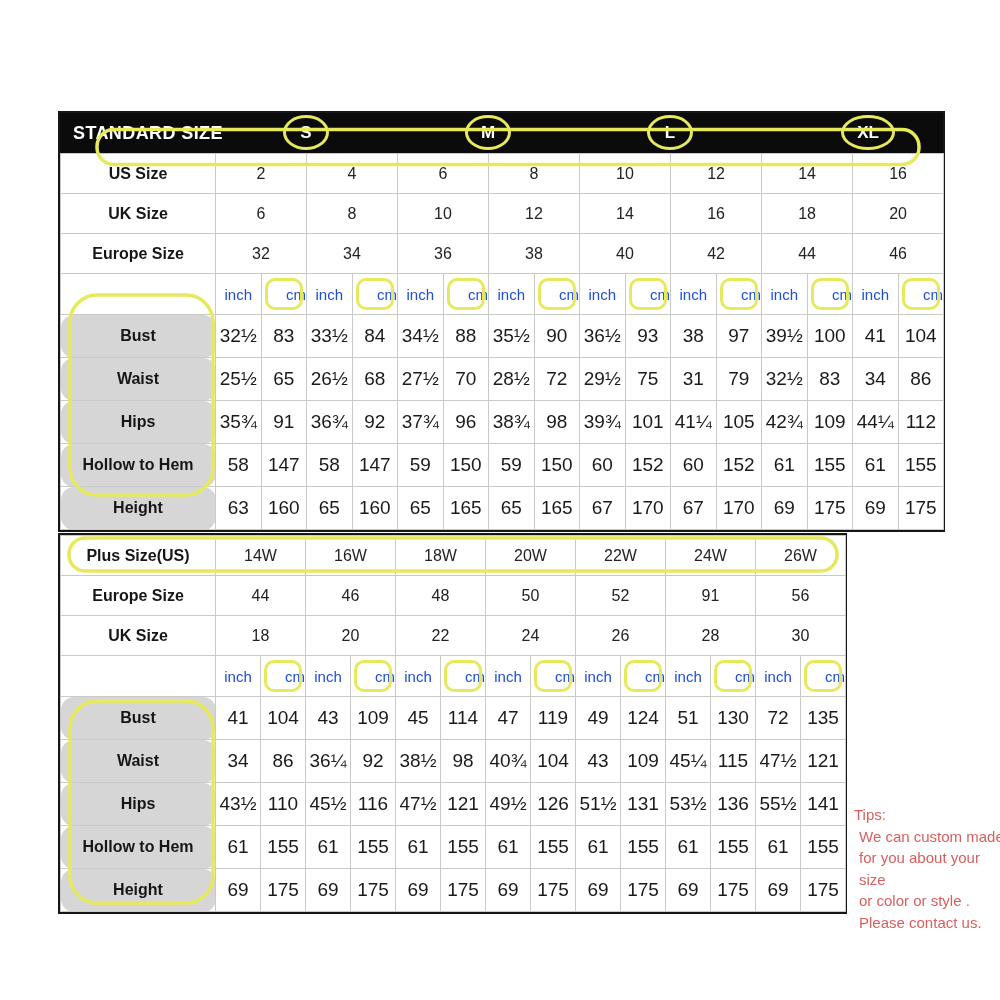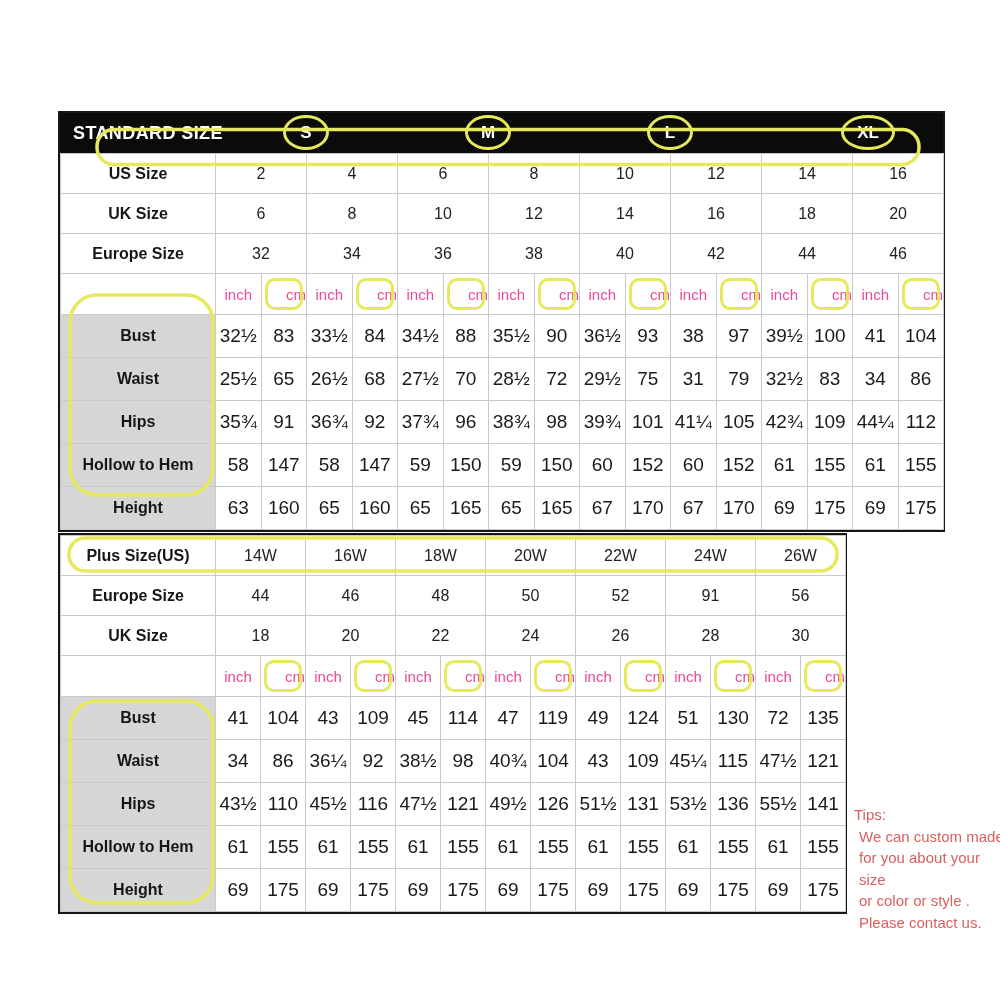--- a/index.html
+++ b/index.html
@@ -23,23 +23,23 @@
   .size-bubble{position:absolute;top:2px;width:46px;height:35px;box-sizing:border-box;
     border:3px solid var(--yellow);border-radius:50%;display:flex;align-items:center;justify-content:center;
     color:#fff;font-weight:bold;font-size:17px;transform:translateX(-50%);}
   .b0{left:246px}.b1{left:428px}.b2{left:610px}.b3{left:808px;width:54px}
 
   table{border-collapse:collapse;table-layout:fixed;width:100%;}
   td{border:1px solid var(--grid);text-align:center;vertical-align:middle;padding:0;overflow:hidden;white-space:nowrap;}
   .row-size td{height:39px;}
   .row-unit td{height:40px;}
   .row-measure td{height:42px;}
-  .lbl{font-weight:bold;font-size:16px;color:#161616;}
+  .lbl{font-weight:bold;font-size:16px;color:#161616;border-radius:13px;}
   .size-val{font-size:16px;color:#232323;}
-  .unit{font-size:15px;color:#ec4899;}
+  .unit{font-size:15px;color:#1d4ed8;}
   .measure-lbl{background:var(--label-gray);}
   .measure-val{font-size:19px;color:#1a1a1a;}
   .unit-cm{position:relative;text-align:right;}
   .unit-cm::after{content:"";position:absolute;left:3px;right:3px;top:4px;bottom:4px;
     border:3px solid var(--yellow);border-radius:10px;pointer-events:none;}
 
   .tips{position:absolute;left:854px;top:804px;width:150px;color:var(--red);font-size:15px;line-height:21.5px;}
   .tips .t-line{padding-left:5px;}
 
   .overlay{position:absolute;left:0;top:0;width:1000px;height:1000px;pointer-events:none;}

